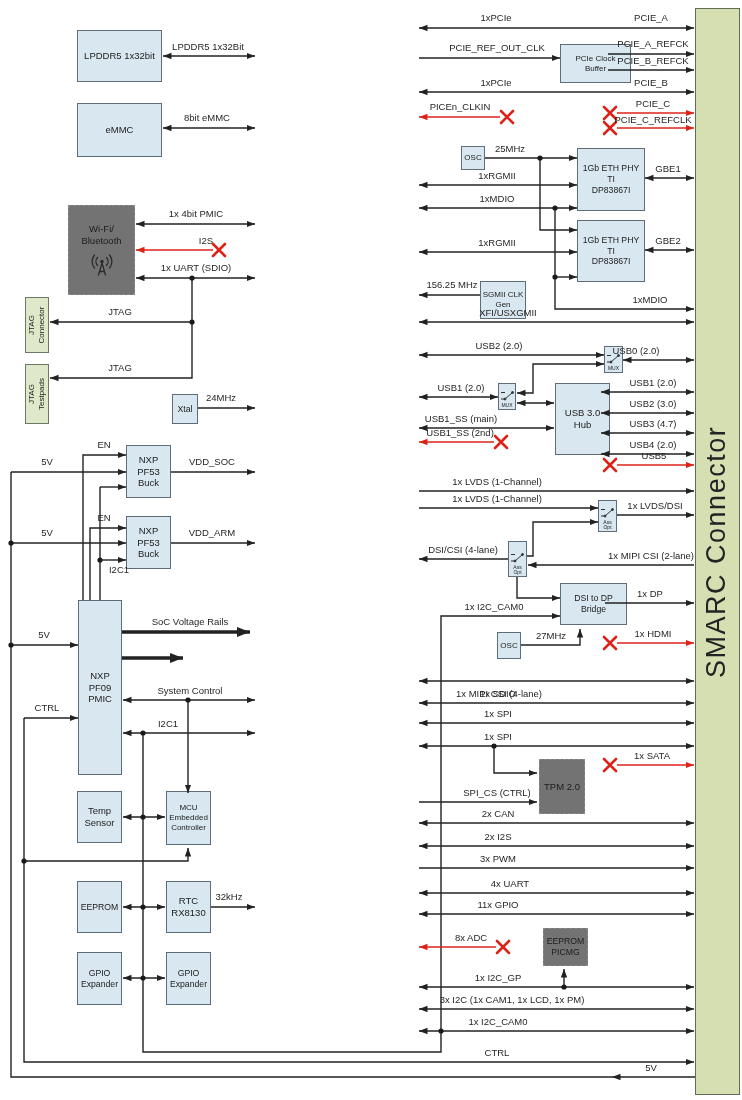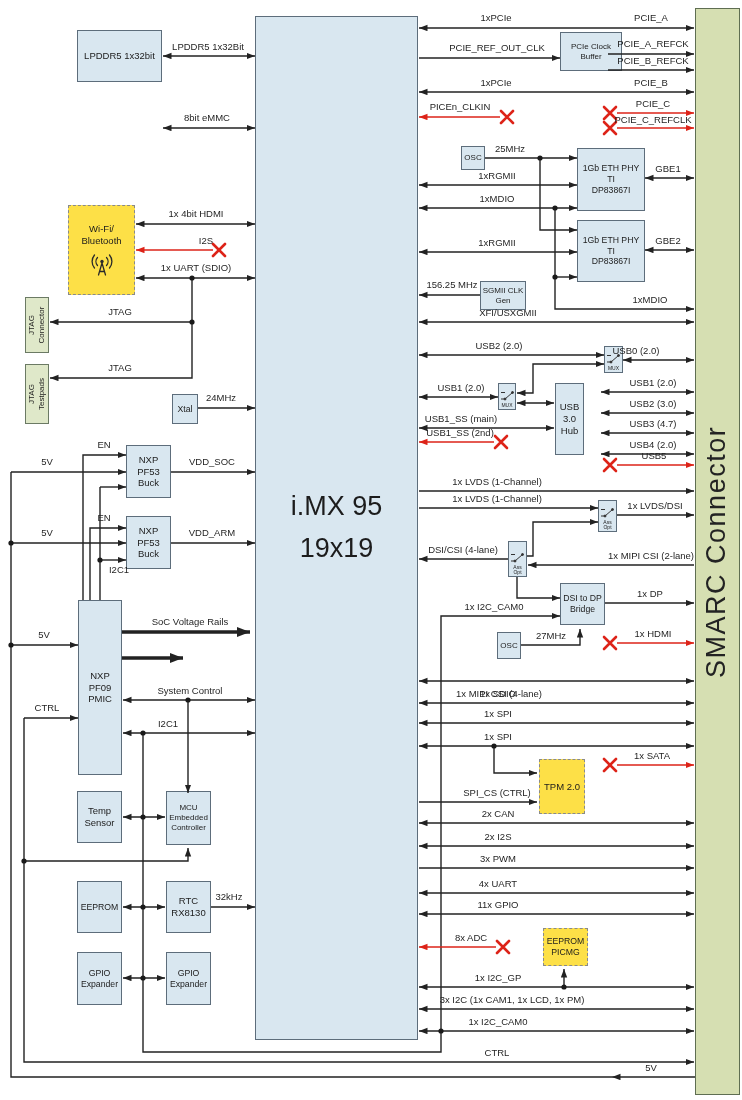--- a/index.html
+++ b/index.html
@@ -3,38 +3,39 @@
 <meta charset="utf-8">
 <style>
 *{box-sizing:border-box;margin:0;padding:0}
 html,body{background:#fff}
 #diagram{position:relative;width:742px;height:1100px;background:#fff;overflow:hidden;
   font-family:"Liberation Sans",sans-serif}
 .wires{position:absolute;left:0;top:0;z-index:3;pointer-events:none}
 .blk{position:absolute;z-index:2;display:flex;flex-direction:column;align-items:center;justify-content:center;
   text-align:center;background:#d9e7f0;border:1.2px solid #5d6d7b;color:#1c1c1c;
   font-size:9.5px;line-height:1.25;white-space:pre-line}
-.peach{background:#fde047;border:1.3px dashed #8a8a8a}
+.peach{background:#737373;border:1.3px dashed #8a8a8a}
 .green{background:#dfe8c9;border:1.1px solid #6b7a64}
 .smarc{background:#d6dfb2;border:1.3px solid #5f6e52}
 .vtext{transform:rotate(-90deg);white-space:pre;text-align:center}
 .imx span{font-size:27px;line-height:1.55;white-space:pre-line}
 .smarc span{font-size:27px;letter-spacing:1.5px;color:#232323;white-space:nowrap}
 .tinyblk{font-size:5px;line-height:1;justify-content:flex-end;padding-bottom:1px;gap:1px}
 .wl{position:absolute;z-index:4;transform:translateX(-50%);font-size:9.5px;line-height:1.1;
   color:#1f1f1f;white-space:nowrap}
 .f8{font-size:8px}
 .f9{font-size:8.7px}
 </style>
 </head>
 <body>
 
 <div id="diagram">
 
   <div class="blk" style="left:77px;top:30px;width:85px;height:52px"><span>LPDDR5 1x32bit</span></div>
+  <div class="blk" style="left:77px;top:103px;width:85px;height:54px"><span>eMMC</span></div>
 
   <div class="blk peach" style="left:68px;top:205px;width:67px;height:90px;gap:4px">
     <span>Wi-Fi/
 Bluetooth</span>
     <svg width="30" height="26" viewBox="0 0 30 26">
       <g fill="none" stroke="#2a2a2a" stroke-width="1.3" stroke-linecap="round">
         <path d="M10.5,6.5 A6,6 0 0 0 10.5,14.5"></path>
           <path d="M7.5,4 A10,10 0 0 0 7.5,17"></path>
         <path d="M19.5,6.5 A6,6 0 0 1 19.5,14.5"></path>
           <path d="M22.5,4 A10,10 0 0 1 22.5,17"></path>
@@ -67,33 +68,31 @@
 Embedded
 Controller</span></div>
   <div class="blk" style="left:77px;top:881px;width:45px;height:52px"><span class="f9">EEPROM</span></div>
   <div class="blk" style="left:166px;top:881px;width:45px;height:52px"><span>RTC
 RX8130</span></div>
   <div class="blk" style="left:77px;top:952px;width:45px;height:53px"><span class="f9">GPIO
 Expander</span></div>
   <div class="blk" style="left:166px;top:952px;width:45px;height:53px"><span class="f9">GPIO
 Expander</span></div>
 
-  <div class="blk imx" style="left:255px;top:16px;width:163px;height:1024px"><span>i.MX 95
-19x19</span></div>
-
-  <div class="blk" style="left:560px;top:32px;width:62px;height:39px"><span class="f8">PCIe Clock
+
+  <div class="blk" style="left:560px;top:44px;width:71px;height:39px"><span class="f8">PCIe Clock
 Buffer</span></div>
   <div class="blk" style="left:461px;top:146px;width:24px;height:24px"><span class="f8">OSC</span></div>
   <div class="blk" style="left:577px;top:148px;width:68px;height:63px"><span class="f9">1Gb ETH PHY
 TI
 DP83867I</span></div>
   <div class="blk" style="left:577px;top:220px;width:68px;height:62px"><span class="f9">1Gb ETH PHY
 TI
 DP83867I</span></div>
-  <div class="blk" style="left:480px;top:281px;width:46px;height:29px"><span class="f8">SGMII CLK
+  <div class="blk" style="left:480px;top:281px;width:46px;height:38px"><span class="f8">SGMII CLK
 Gen</span></div>
 
   <div class="blk tinyblk" style="left:604px;top:346px;width:19px;height:27px">
     <svg width="13" height="13" viewBox="0 0 13 13">
         <g stroke="#333" stroke-width="1" fill="#333">
           <line x1="0" y1="3.5" x2="4" y2="3.5"></line>
           <line x1="0" y1="10" x2="4" y2="10"></line>
           <line x1="4" y1="10" x2="11.5" y2="3.5"></line>
           <circle cx="4" cy="10" r="1"></circle>
           <circle cx="11.5" cy="3.5" r="1"></circle>
@@ -106,21 +105,21 @@
         <g stroke="#333" stroke-width="1" fill="#333">
           <line x1="0" y1="3.5" x2="4" y2="3.5"></line>
           <line x1="0" y1="10" x2="4" y2="10"></line>
           <line x1="4" y1="10" x2="11.5" y2="3.5"></line>
           <circle cx="4" cy="10" r="1"></circle>
           <circle cx="11.5" cy="3.5" r="1"></circle>
         </g>
       </svg>
     <span>MUX</span>
   </div>
-  <div class="blk" style="left:555px;top:383px;width:29px;height:72px"><span>USB 3.0
+  <div class="blk" style="left:555px;top:383px;width:55px;height:72px"><span>USB 3.0
 Hub</span></div>
 
   <div class="blk tinyblk" style="left:598px;top:500px;width:19px;height:32px">
     <svg width="13" height="13" viewBox="0 0 13 13">
         <g stroke="#333" stroke-width="1" fill="#333">
           <line x1="0" y1="3.5" x2="4" y2="3.5"></line>
           <line x1="0" y1="10" x2="4" y2="10"></line>
           <line x1="4" y1="10" x2="11.5" y2="3.5"></line>
           <circle cx="4" cy="10" r="1"></circle>
           <circle cx="11.5" cy="3.5" r="1"></circle>
@@ -134,21 +133,21 @@
           <line x1="0" y1="3.5" x2="4" y2="3.5"></line>
           <line x1="0" y1="10" x2="4" y2="10"></line>
           <line x1="4" y1="10" x2="11.5" y2="3.5"></line>
           <circle cx="4" cy="10" r="1"></circle>
           <circle cx="11.5" cy="3.5" r="1"></circle>
         </g>
       </svg>
     <span>Ass Opt</span>
   </div>
 
-  <div class="blk" style="left:560px;top:583px;width:45px;height:42px"><span class="f9">DSI to DP
+  <div class="blk" style="left:560px;top:583px;width:67px;height:42px"><span class="f9">DSI to DP
 Bridge</span></div>
   <div class="blk" style="left:497px;top:632px;width:24px;height:27px"><span class="f8">OSC</span></div>
 
   <div class="blk peach" style="left:539px;top:759px;width:46px;height:55px"><span>TPM 2.0</span></div>
   <div class="blk peach" style="left:543px;top:928px;width:45px;height:38px"><span class="f9">EEPROM
 PICMG</span></div>
 
   <div class="blk smarc" style="left:695px;top:8px;width:45px;height:1087px"><span class="vtext">SMARC Connector</span></div>
 
   <svg class="wires" width="742" height="1100" viewBox="0 0 742 1100">
@@ -295,21 +294,21 @@
       <circle cx="540" cy="158" r="2.6"></circle>
         <circle cx="555" cy="208" r="2.6"></circle>
       <circle cx="555" cy="277" r="2.6"></circle>
         <circle cx="494" cy="746" r="2.6"></circle>
       <circle cx="564" cy="987" r="2.6"></circle>
     </g>
   </svg>
 
   <span class="wl" style="left:208px;top:42px">LPDDR5 1x32Bit</span>
   <span class="wl" style="left:207px;top:113px">8bit eMMC</span>
-  <span class="wl" style="left:196px;top:209px">1x 4bit HDMI</span>
+  <span class="wl" style="left:196px;top:209px">1x 4bit PMIC</span>
   <span class="wl" style="left:206px;top:236px">I2S</span>
   <span class="wl" style="left:196px;top:263px">1x UART (SDIO)</span>
   <span class="wl" style="left:120px;top:307px">JTAG</span>
   <span class="wl" style="left:120px;top:363px">JTAG</span>
   <span class="wl" style="left:221px;top:393px">24MHz</span>
   <span class="wl" style="left:104px;top:440px">EN</span>
   <span class="wl" style="left:47px;top:457px">5V</span>
   <span class="wl" style="left:212px;top:457px">VDD_SOC</span>
   <span class="wl" style="left:104px;top:513px">EN</span>
   <span class="wl" style="left:47px;top:528px">5V</span>
@@ -362,21 +361,21 @@
   <span class="wl" style="left:653px;top:629px">1x HDMI</span>
   <span class="wl" style="left:499px;top:689px">1x MIPI CSI (4-lane)</span>
   <span class="wl" style="left:498px;top:689px">1x SDIO</span>
   <span class="wl" style="left:498px;top:709px">1x SPI</span>
   <span class="wl" style="left:498px;top:732px">1x SPI</span>
   <span class="wl" style="left:652px;top:751px">1x SATA</span>
   <span class="wl" style="left:497px;top:788px">SPI_CS (CTRL)</span>
   <span class="wl" style="left:498px;top:809px">2x CAN</span>
   <span class="wl" style="left:498px;top:832px">2x I2S</span>
   <span class="wl" style="left:498px;top:854px">3x PWM</span>
-  <span class="wl" style="left:498px;top:879px">4x UART</span>
+  <span class="wl" style="left:510px;top:879px">4x UART</span>
   <span class="wl" style="left:498px;top:900px">11x GPIO</span>
   <span class="wl" style="left:471px;top:933px">8x ADC</span>
   <span class="wl" style="left:498px;top:973px">1x I2C_GP</span>
   <span class="wl" style="left:512px;top:995px">3x I2C (1x CAM1, 1x LCD, 1x PM)</span>
   <span class="wl" style="left:498px;top:1017px">1x I2C_CAM0</span>
   <span class="wl" style="left:497px;top:1048px">CTRL</span>
   <span class="wl" style="left:651px;top:1063px">5V</span>
 
 </div>
 

